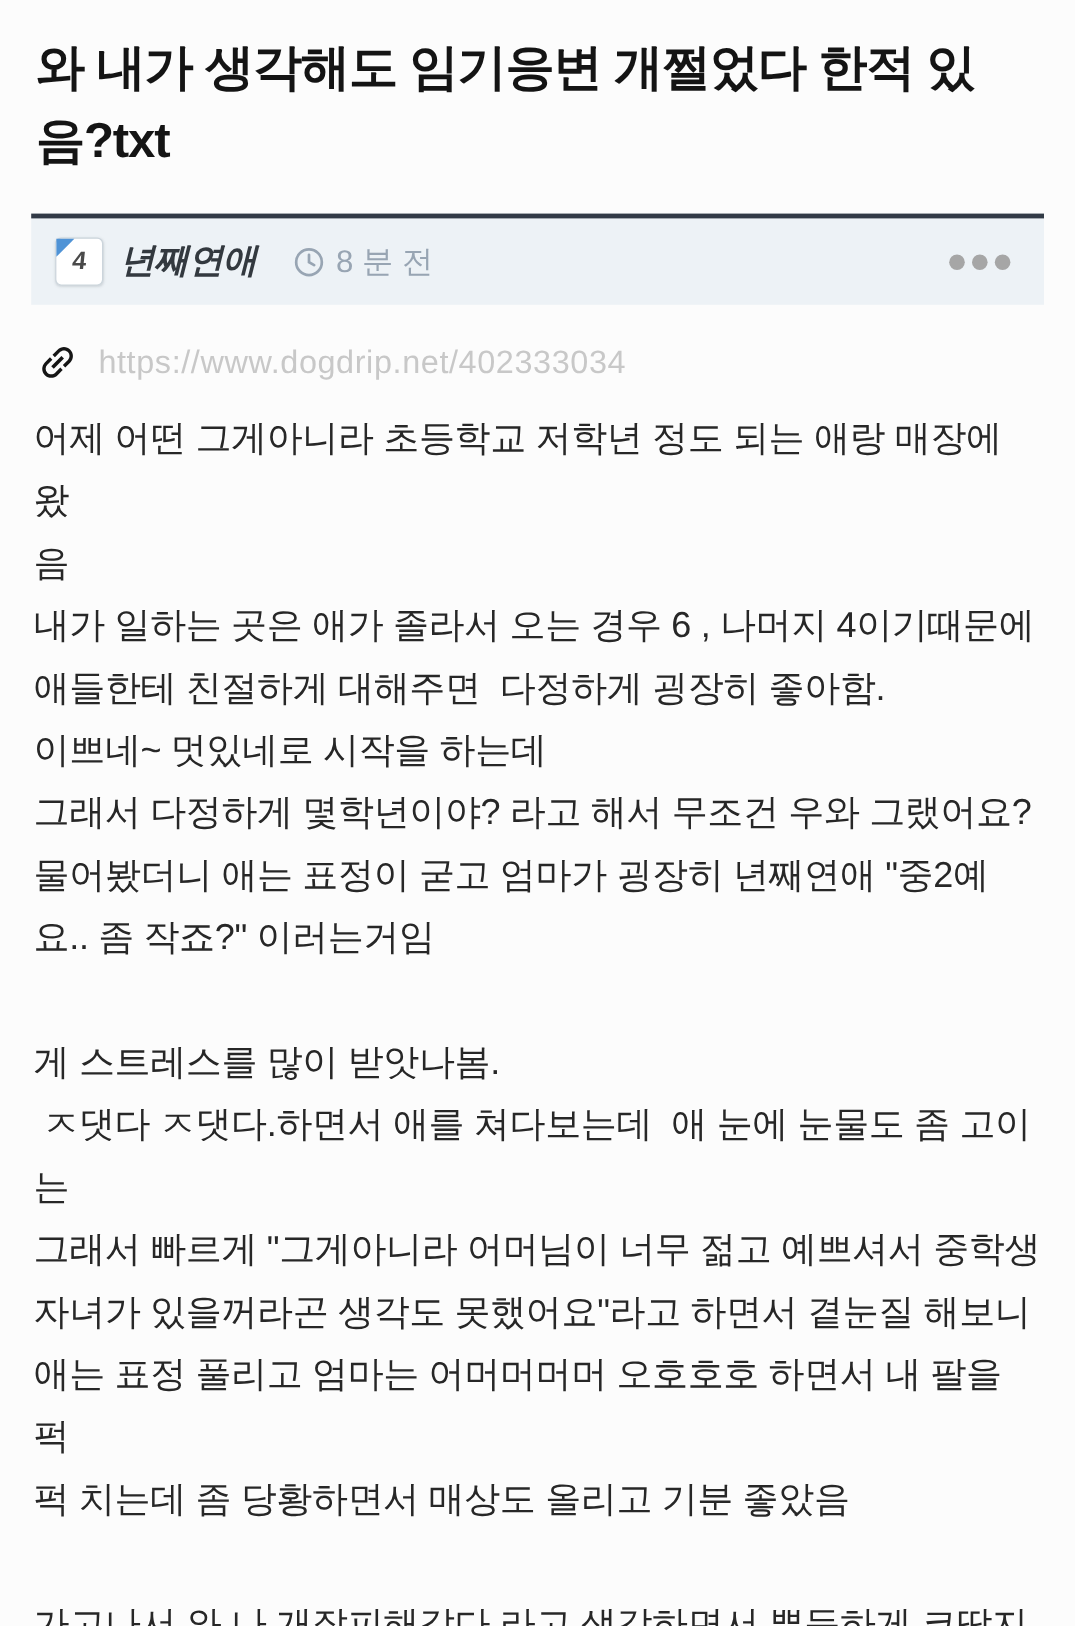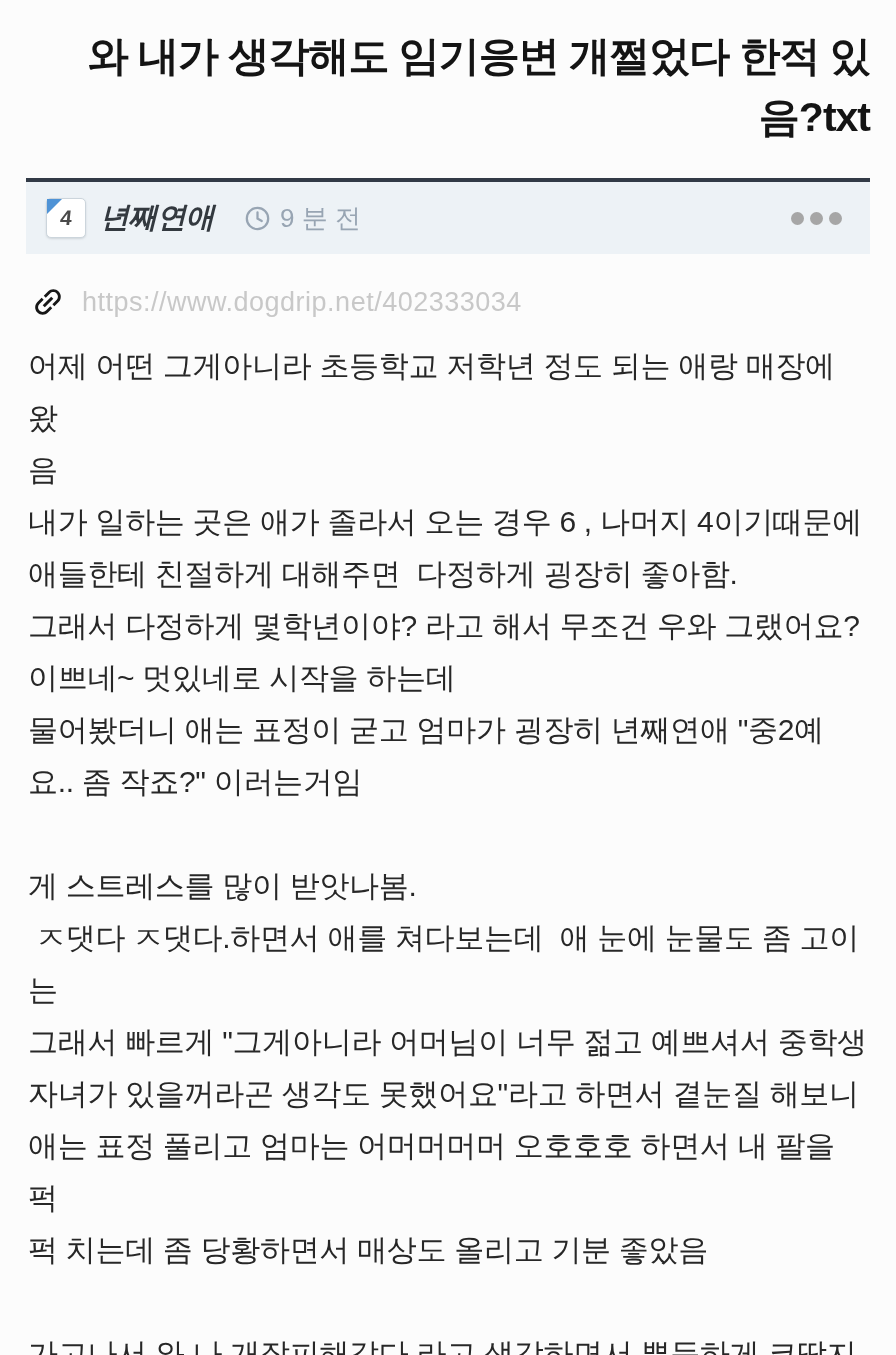--- a/index.html
+++ b/index.html
@@ -15,21 +15,20 @@
     overflow:hidden;
   }
 
   
   .post-title {
     padding:26px 26px 0 30px;
     font-size:41px;
     font-weight:bold;
     color:var(--title-color,#141414);
     letter-spacing:-1px;
-    text-align:right;
   }
   .title-line { line-height:61px; white-space:pre-wrap; }
 
   
   .board-bar {
     margin:30px 26px 0 26px;
     height:76px;
     box-sizing:border-box;
     background:var(--header-bg,#edf2f6);
     border-top:4px solid var(--header-border,#323a46);
@@ -120,21 +119,21 @@
     <div class="board-icon">
       <div class="corner"></div>
       <div class="glyph">4</div>
     </div>
     <div class="board-name">년째연애</div>
     <div class="time-group">
       <svg width="27" height="27" viewBox="0 0 24 24" fill="none" stroke="#98a5b3" stroke-width="2" stroke-linecap="round">
         <circle cx="12" cy="12" r="9.5"></circle>
         <path d="M12 6.5 V12 L15.8 14.2"></path>
       </svg>
-      <span>9 분 전</span>
+      <span>8 분 전</span>
     </div>
     <div class="bar-spacer"></div>
     <div class="menu-dots">
       <span class="dot"></span>
       <span class="dot"></span>
       <span class="dot"></span>
     </div>
   </div>
 
   <div class="url-row">
@@ -144,22 +143,22 @@
       </svg>
     </span>
     <a class="url-text">https://www.dogdrip.net/402333034</a>
   </div>
 
   <div class="post-body">
       <div class="body-line">어제 어떤 그게아니라 초등학교 저학년 정도 되는 애랑 매장에 왔</div>
       <div class="body-line">음</div>
       <div class="body-line">내가 일하는 곳은 애가 졸라서 오는 경우 6 , 나머지 4이기때문에</div>
       <div class="body-line">애들한테 친절하게 대해주면  다정하게 굉장히 좋아함.</div>
+      <div class="body-line">이쁘네~ 멋있네로 시작을 하는데</div>
       <div class="body-line">그래서 다정하게 몇학년이야? 라고 해서 무조건 우와 그랬어요?</div>
-      <div class="body-line">이쁘네~ 멋있네로 시작을 하는데</div>
       <div class="body-line">물어봤더니 애는 표정이 굳고 엄마가 굉장히 년째연애 "중2예</div>
       <div class="body-line">요.. 좀 작죠?" 이러는거임</div>
       <div class="body-line">&nbsp;</div>
       <div class="body-line">게 스트레스를 많이 받앗나봄.</div>
       <div class="body-line"> ㅈ댓다 ㅈ댓다.하면서 애를 쳐다보는데  애 눈에 눈물도 좀 고이는</div>
       <div class="body-line">그래서 빠르게 "그게아니라 어머님이 너무 젊고 예쁘셔서 중학생</div>
       <div class="body-line">자녀가 있을꺼라곤 생각도 못했어요"라고 하면서 곁눈질 해보니</div>
       <div class="body-line">애는 표정 풀리고 엄마는 어머머머머 오호호호 하면서 내 팔을 퍽</div>
       <div class="body-line">퍽 치는데 좀 당황하면서 매상도 올리고 기분 좋았음</div>
       <div class="body-line">&nbsp;</div>

